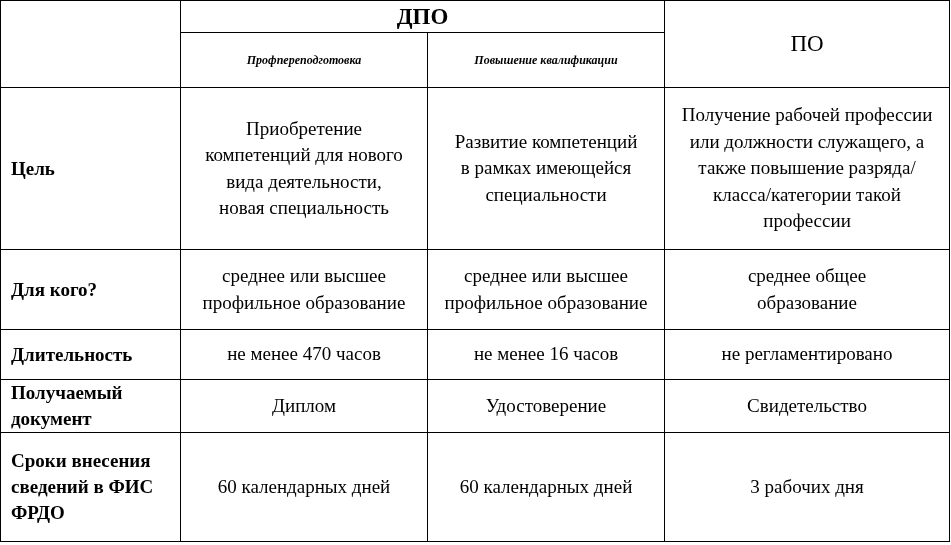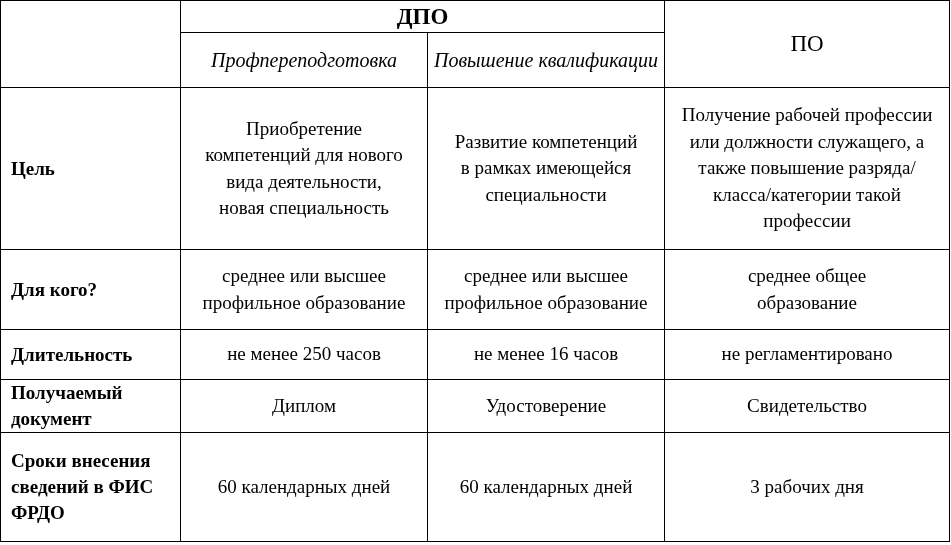--- a/index.html
+++ b/index.html
@@ -4,21 +4,21 @@
 <style>
   html, body { margin:0; padding:0; background:#ffffff; }
   body { width:951px; height:545px; position:relative; overflow:hidden;
          font-family:"Liberation Serif", serif; color:#000; }
   table { position:absolute; left:0; top:0; border-collapse:collapse; table-layout:fixed; width:949px; }
   td { border:1.5px solid #000; padding:0 4px; text-align:center; vertical-align:middle;
        font-size:19px; line-height:26.5px; }
   td.rowhead { text-align:left; font-weight:bold; padding-left:10px; line-height:26px; }
   .h-dpo { font-size:23px; font-weight:bold; line-height:28px; }
   .h-po { font-size:23px; font-weight:normal; }
-  .h-sub { font-size:20px; font-weight:normal; font-style:italic; line-height:27px; }
+  .h-sub { font-size:12px; font-weight:bold; font-style:italic; line-height:27px; }
 </style>
 </head>
 <body>
 
 <table>
   <colgroup>
     <col style="width:180px">
       <col style="width:247px">
       <col style="width:237px">
       <col style="width:285px">
@@ -40,21 +40,21 @@
     <td style="padding:0 6px">Получение рабочей профессии или должности служащего, а также повышение разряда/класса/категории такой профессии</td>
   </tr>
   <tr style="height:80px">
     <td class="rowhead">Для кого?</td>
     <td style="padding:0 18px">среднее или высшее профильное образование</td>
     <td style="padding:0 12px">среднее или высшее профильное образование</td>
     <td style="padding:0 48px">среднее общее образование</td>
   </tr>
   <tr style="height:50px">
     <td class="rowhead">Длительность</td>
-    <td>не менее 250 часов</td>
+    <td>не менее 470 часов</td>
     <td>не менее 16 часов</td>
     <td>не регламентировано</td>
   </tr>
   <tr style="height:53px">
     <td class="rowhead">Получаемый документ</td>
     <td>Диплом</td>
     <td>Удостоверение</td>
     <td>Свидетельство</td>
   </tr>
   <tr style="height:109px">

